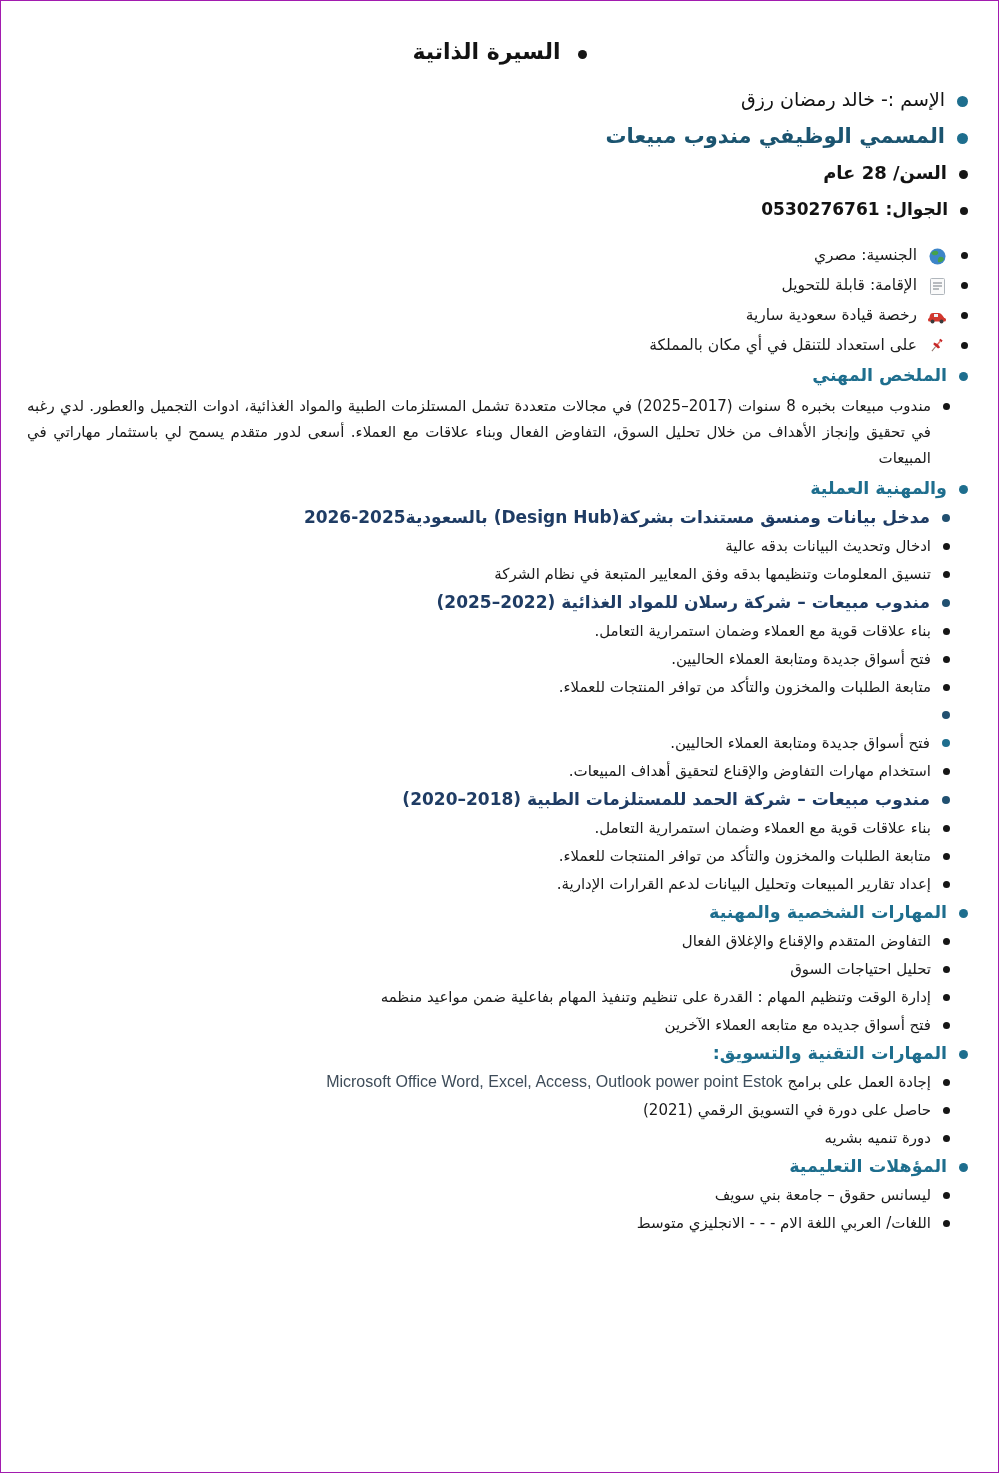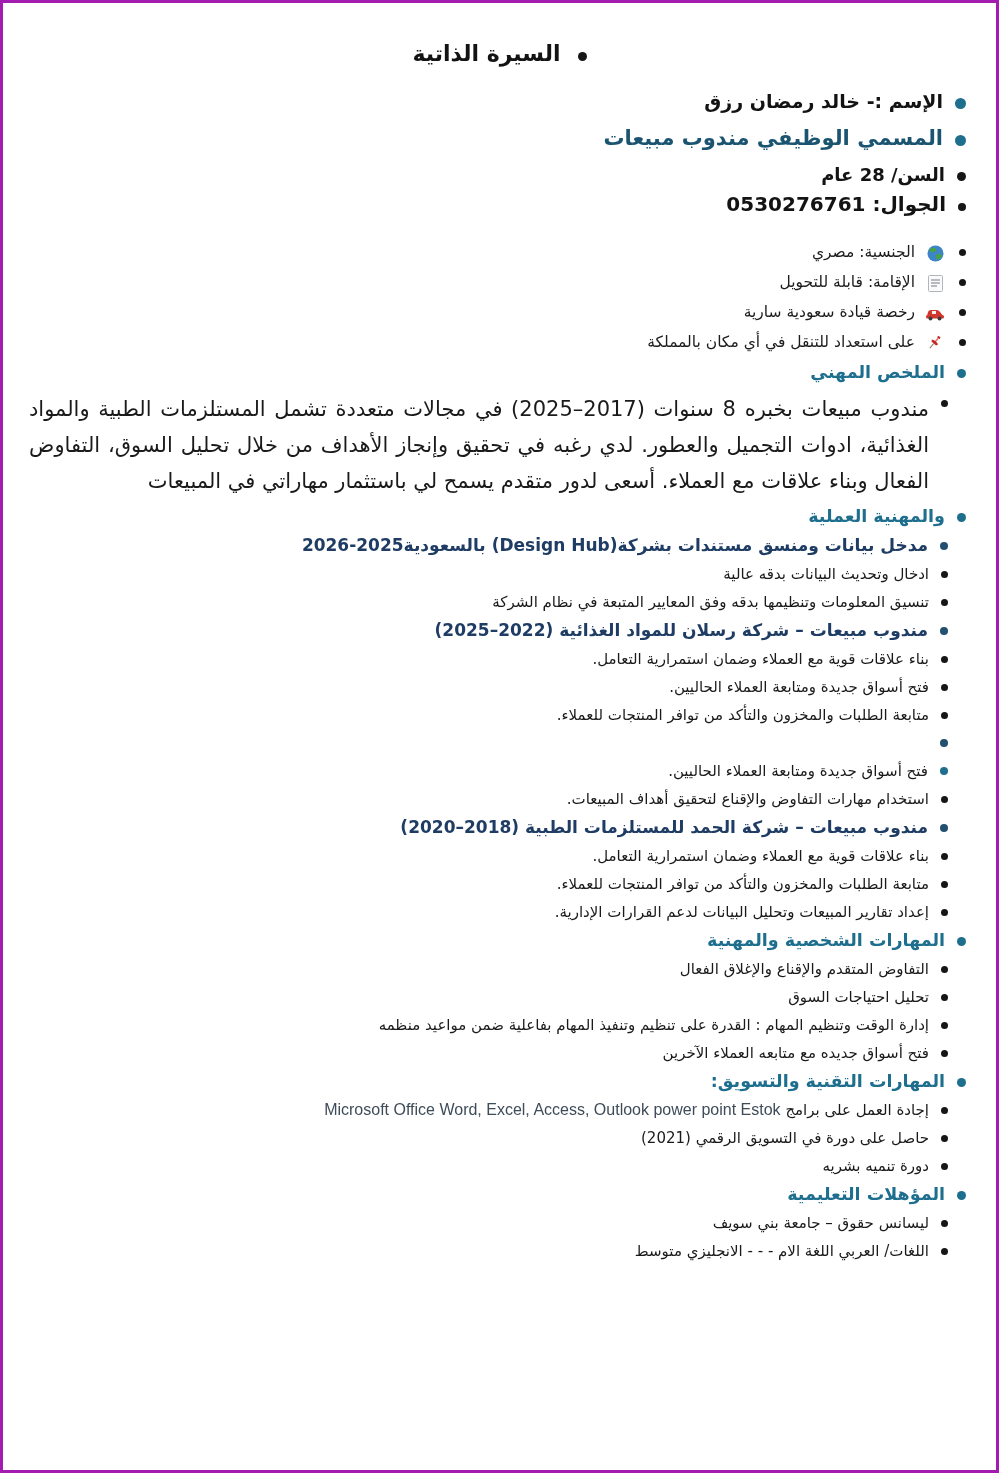--- a/index.html
+++ b/index.html
@@ -1,18 +1,18 @@
 <!DOCTYPE html>
 <html lang="ar" dir="rtl"><head>
 <meta charset="utf-8">
 <style>
   html,body{margin:0;padding:0;background:#ffffff;}
   .page{
     width:999px;height:1473px;box-sizing:border-box;background:#ffffff;
-    border:3px solid #a21caf;overflow:hidden;position:relative;
+    border:1px solid #a21caf;overflow:hidden;position:relative;
     direction:rtl;
     padding:34px 26px 0 26px;
     font-family:"DejaVu Sans","Liberation Sans",sans-serif;
     color:#1a1a1a;
   }
   .doc-title{text-align:center;margin:4px 0 24px 0;}
   .row{margin:0 0 9px 0;}
   .row-para{display:flex;align-items:flex-start;margin:0 0 6px 0;}
   .lvl1{padding-right:4px;}
   .lvl2{padding-right:22px;}
@@ -20,34 +20,34 @@
   .s11{width:11px;height:11px;}
   .s9{width:9px;height:9px;}
   .s8{width:8px;height:8px;}
   .s7{width:7px;height:7px;}
   .b-teal{background:#1E6E8E;}
   .b-navy{background:#215070;}
   .b-black{background:#161616;}
   .b-none{visibility:hidden;background:#fff;}
   .para-b{margin-top:9px;}
   .t-title{font-size:22px;font-weight:700;color:#131313;}
-  .t-name{font-size:19px;font-weight:700;color:#131313;margin-left:12px;}
+  .t-name{font-size:19px;font-weight:400;color:#131313;margin-left:12px;}
   .t-headline{font-size:21px;font-weight:700;color:#1B5470;}
   .t-age{font-size:18px;font-weight:700;color:#131313;}
-  .t-phone{font-size:20px;font-weight:700;color:#131313;}
+  .t-phone{font-size:17px;font-weight:700;color:#131313;}
   .t-contact{font-size:15.5px;color:#1c1c1c;}
   .t-contact-bold{font-weight:700;font-size:16px;}
   .t-sec{font-size:17.5px;font-weight:700;color:#1E6E8E;}
   .t-job{font-size:17px;font-weight:700;color:#1F3C64;}
   .t-duty{font-size:15px;color:#1a1a1a;}
-  .t-para{font-size:21px;line-height:1.72;color:#1a1a1a;text-align:justify;flex:1 1 auto;}
+  .t-para{font-size:15px;line-height:1.72;color:#1a1a1a;text-align:justify;flex:1 1 auto;}
   .t-en{font-family:"Liberation Sans",sans-serif;color:#3E4C59;font-size:16px;}
   .mb-name{margin-bottom:14px;}
   .mb-headline{margin-bottom:14px;}
-  .mb-age{margin-bottom:7px;}
+  .mb-age{margin-bottom:16px;}
   .mb-phone{margin-bottom:26px;}
   .mb-contact{margin-bottom:10px;}
   .sec-header{margin:3px 0 9px 0;}
   .job-row{margin:3px 0 9px 0;}
   .duty-row{margin-bottom:9px;}
   .cicon{display:inline-block;vertical-align:middle;margin-left:8px;width:24px;text-align:center;}
   .cicon svg{vertical-align:middle;}
   .section{margin-bottom:2px;}
 </style>
 </head>

